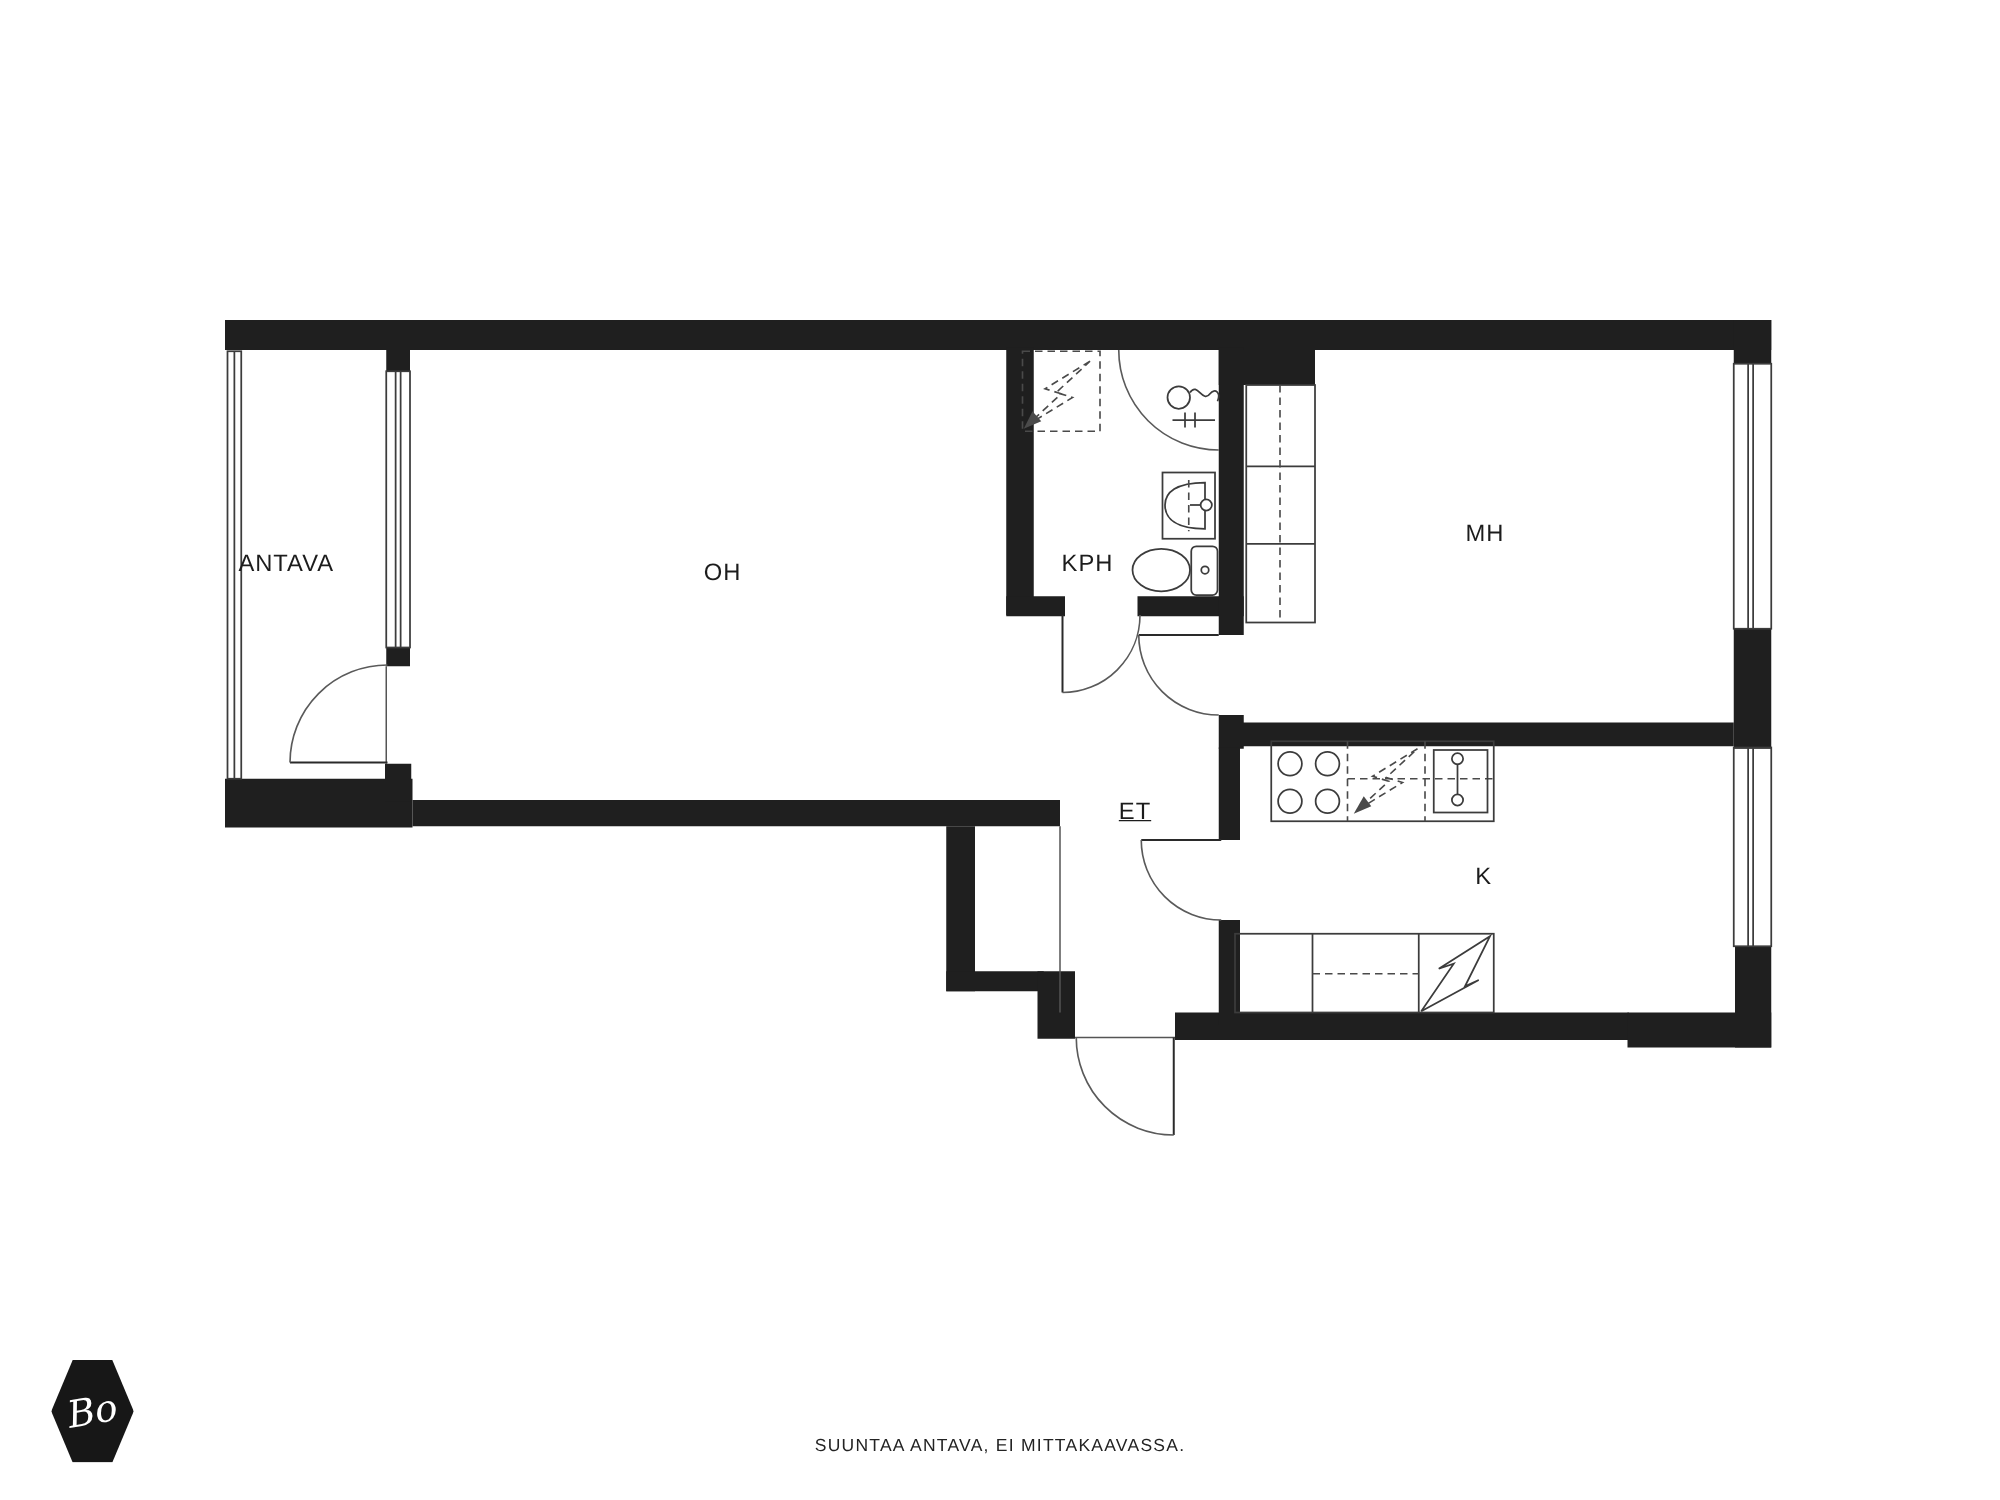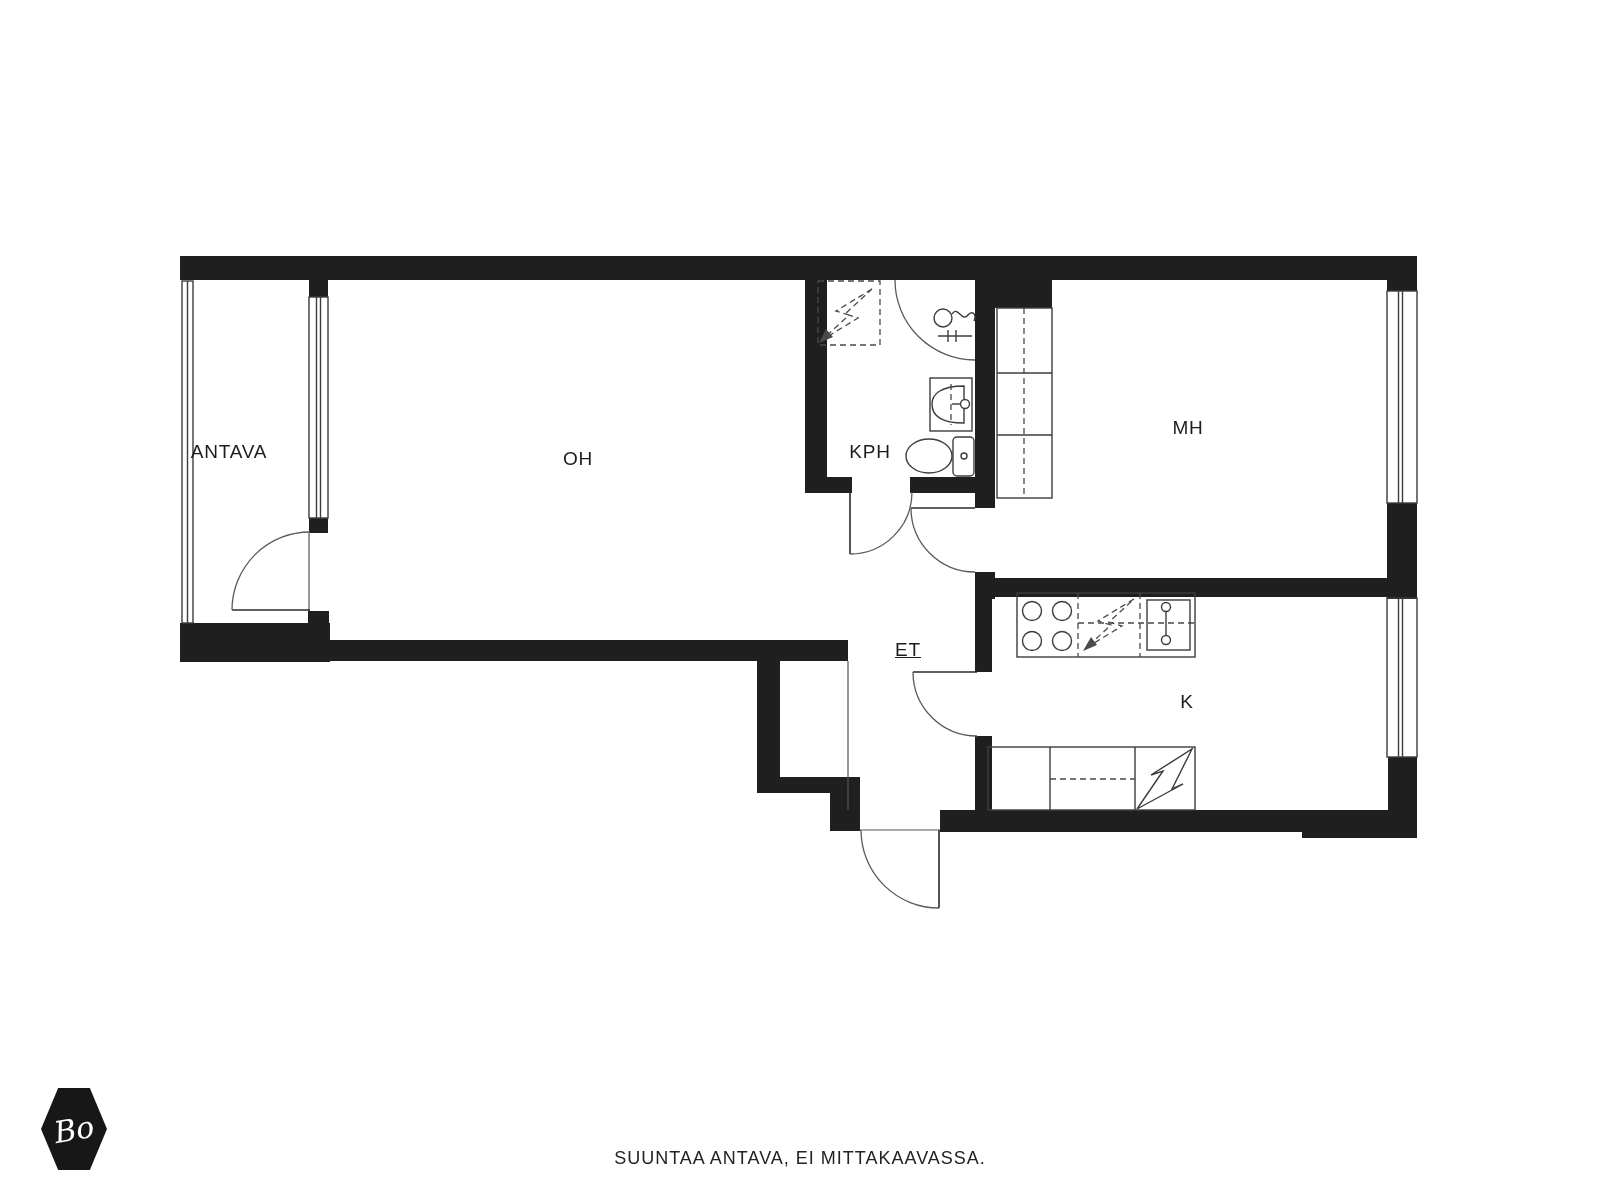--- a/index.html
+++ b/index.html
@@ -7,21 +7,21 @@
         font-family:"Liberation Sans", sans-serif;}
   #plan-svg{position:absolute;left:0;top:0;width:1600px;height:1200px;}
   .room-label{position:absolute;transform:translate(-50%,-50%);font-size:19px;
       letter-spacing:0.8px;color:#1c1c1c;white-space:nowrap;}
   #logo{position:absolute;left:41px;top:1088px;width:66px;height:82px;background:#171717;
       clip-path:polygon(26% 0,74% 0,100% 50%,74% 100%,26% 100%,0 50%);
       display:flex;align-items:center;justify-content:center;}
   #logo span{font-family:"DejaVu Serif", serif;font-style:italic;font-size:30px;
       color:#fff;transform:rotate(-10deg);}
   #footer-note{position:absolute;left:0;right:0;top:1148px;text-align:center;
-      font-size:18px;letter-spacing:1px;color:#232323;}
+      font-size:14px;letter-spacing:1px;color:#232323;}
   .w{fill:#1f1f1f;stroke:none;}
   .thin{stroke:#3c3c3c;stroke-width:1.4;fill:none;}
   .thin2{stroke:#555;stroke-width:1.2;fill:none;}
   .leaf{stroke:#2a2a2a;stroke-width:1.6;fill:none;}
   .arc{stroke:#5a5a5a;stroke-width:1.3;fill:none;}
   .dash{stroke:#4a4a4a;stroke-width:1.3;fill:none;stroke-dasharray:6 4;}
   .fix{stroke:#3c3c3c;stroke-width:1.4;fill:#fff;}
 </style>
 </head>
 <body>

